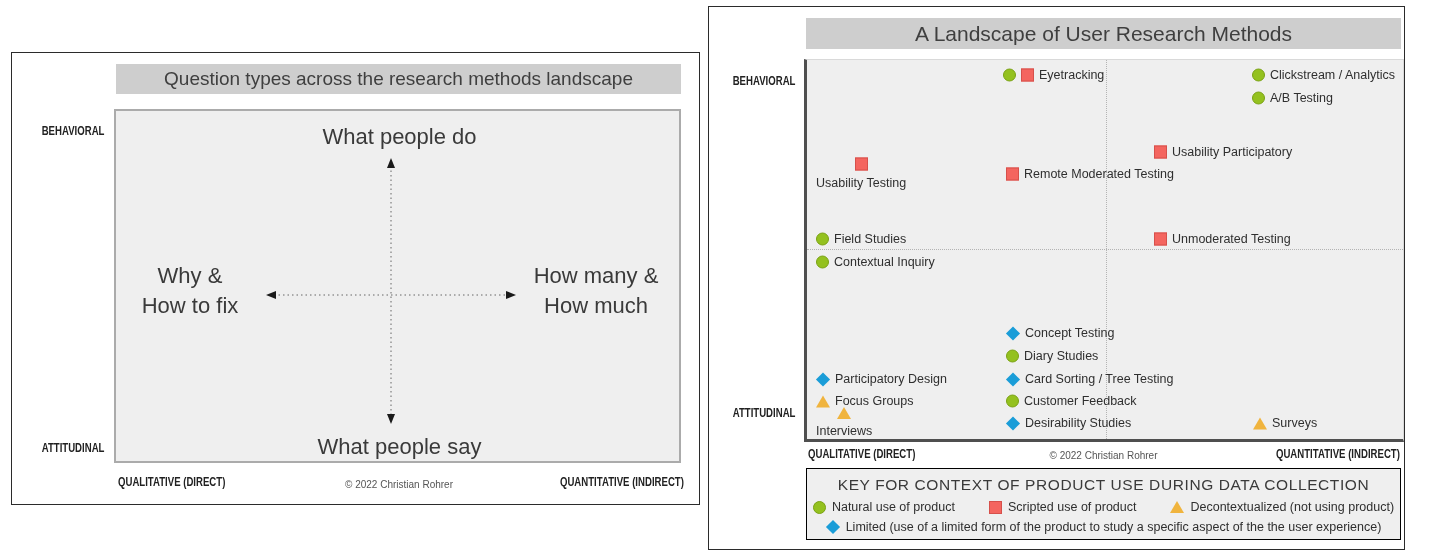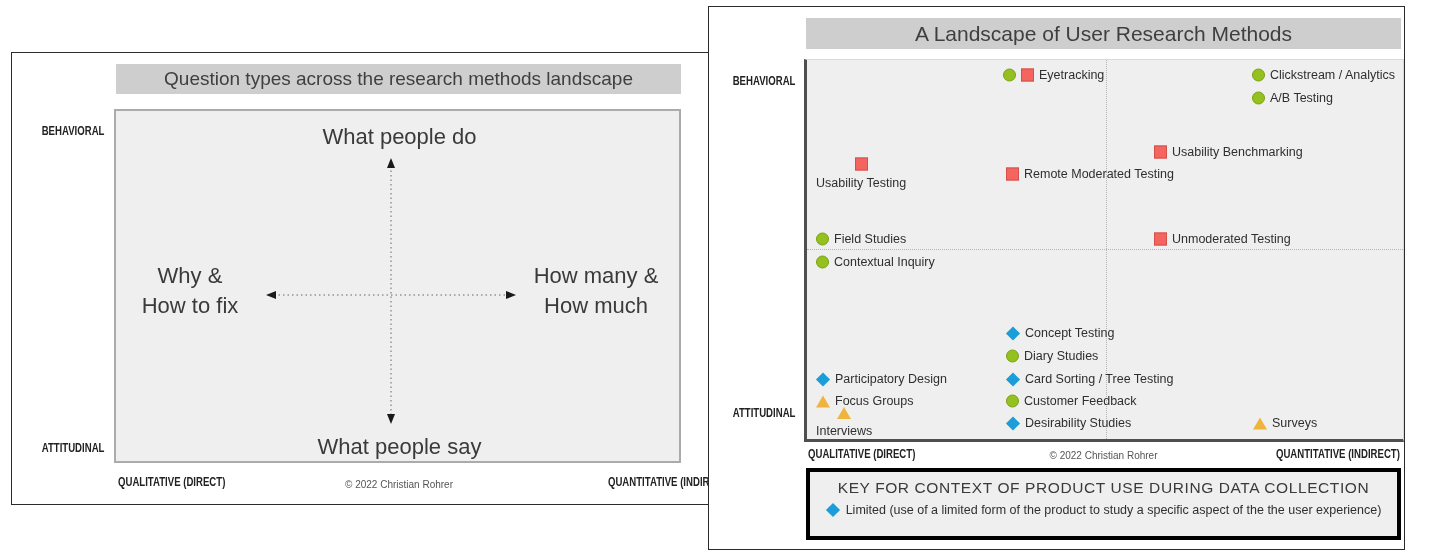--- a/index.html
+++ b/index.html
@@ -2,21 +2,21 @@
 <html style="--natural: #94c11f; --scripted: #f4655f; --decontextualized: #f0b43e; --limited: #1a9dd8; --title-bar: #cecece; --panel-bg: #efefef;"><head>
 <meta charset="utf-8">
 <style>
   html,body{margin:0;padding:0;}
   body{
     width:1456px;height:558px;position:relative;background:#ffffff;
     font-family:"Liberation Sans", sans-serif;color:#3a3a3a;
     -webkit-font-smoothing:antialiased;overflow:hidden;
   }
   .panel{position:absolute;background:#ffffff;border:1.5px solid #2b2b2b;}
-  #left-panel{left:11px;top:52px;width:687px;height:451px;padding-left:48px;}
+  #left-panel{left:11px;top:52px;width:687px;height:451px;}
   #right-panel{left:708px;top:6px;width:695px;height:542px;}
 
   .title-bar{position:absolute;background:var(--title-bar,#cecece);display:flex;align-items:center;justify-content:center;color:#3f3f3f;}
   #left-title{left:104px;top:11px;width:565px;height:30px;font-size:19px;}
   #right-title{left:97px;top:11px;width:595px;height:31px;font-size:21px;}
 
   .cond{font-weight:bold;display:inline-block;transform:scaleX(.8);white-space:nowrap;color:#222;}
   .cond-r{transform-origin:100% 50%;}
   .cond-l{transform-origin:0 50%;}
   .yaxis-label{position:absolute;font-size:12px;text-align:right;}
@@ -41,21 +41,21 @@
 
   .mk{display:inline-block;flex:none;}
   .mk-natural{width:11px;height:11px;border-radius:50%;background:var(--natural,#94c11f);border:1px solid #7aa213;}
   .mk-scripted{width:11px;height:11px;background:var(--scripted,#f4655f);border:1px solid #d6504b;}
   .mk-limited{width:10px;height:10px;background:var(--limited,#1a9dd8);transform:rotate(45deg);margin:1px 2px;}
   .mk-decontextualized{width:0;height:0;border-left:7px solid transparent;border-right:7px solid transparent;
     border-bottom:12px solid var(--decontextualized,#f0b43e);background:none;}
 
   
   #key-box{position:absolute;left:97px;top:461px;width:595px;height:72px;box-sizing:border-box;
-    background:var(--panel-bg,#efefef);border:4px solid #000000;}
+    background:var(--panel-bg,#efefef);border:1px solid #000000;}
   #key-title{text-align:center;font-size:15.5px;letter-spacing:.6px;color:#3a3a3a;margin-top:7px;}
   .key-row{display:flex;justify-content:center;align-items:center;gap:34px;margin-top:6px;}
   .key-item{display:flex;align-items:center;gap:6px;font-size:12.5px;color:#2f2f2f;white-space:nowrap;}
 
   svg{display:block;}
 </style>
 </head>
 <body>
 
 <div class="panel" id="left-panel">
@@ -124,21 +124,21 @@
         <div class="method" style="left: 445px; top: 15px;">
           <span class="mk mk-natural"></span>
           <span>Clickstream / Analytics</span>
         </div>
         <div class="method" style="left: 445px; top: 38px;">
           <span class="mk mk-natural"></span>
           <span>A/B Testing</span>
         </div>
         <div class="method" style="left: 347px; top: 92px;">
           <span class="mk mk-scripted"></span>
-          <span>Usability Benchmarking</span>
+          <span>Usability Participatory</span>
         </div>
         <div class="method" style="left: 9px; top: 114px; flex-direction: column;">
           <span class="mk mk-scripted"></span>
           <span>Usability Testing</span>
         </div>
         <div class="method" style="left: 199px; top: 114px;">
           <span class="mk mk-scripted"></span>
           <span>Remote Moderated Testing</span>
         </div>
         <div class="method" style="left: 9px; top: 179px;">
@@ -195,20 +195,34 @@
   <div class="xaxis-label" style="left:99px;top:440px;">
     <span class="cond cond-l">QUALITATIVE (DIRECT)</span>
   </div>
   <div class="credit" style="left:95px;top:443px;width:599px;">© 2022 Christian Rohrer</div>
   <div class="xaxis-label" style="right:4px;top:440px;text-align:right;">
     <span class="cond cond-r">QUANTITATIVE (INDIRECT)</span>
   </div>
 
   <div id="key-box">
     <div id="key-title">KEY FOR CONTEXT OF PRODUCT USE DURING DATA COLLECTION</div>
+    <div class="key-row" id="key-row-1">
+        <div class="key-item">
+          <span class="mk mk-natural"></span>
+          <span>Natural use of product</span>
+        </div>
+        <div class="key-item">
+          <span class="mk mk-scripted"></span>
+          <span>Scripted use of product</span>
+        </div>
+        <div class="key-item">
+          <span class="mk mk-decontextualized"></span>
+          <span>Decontextualized (not using product)</span>
+        </div>
+      </div>
     <div class="key-row" id="key-row-2">
         <div class="key-item">
           <span class="mk mk-limited"></span>
           <span>Limited (use of a limited form of the product to study a specific aspect of the the user experience)</span>
         </div>
       </div>
   </div>
 </div>
 
 </body></html>

